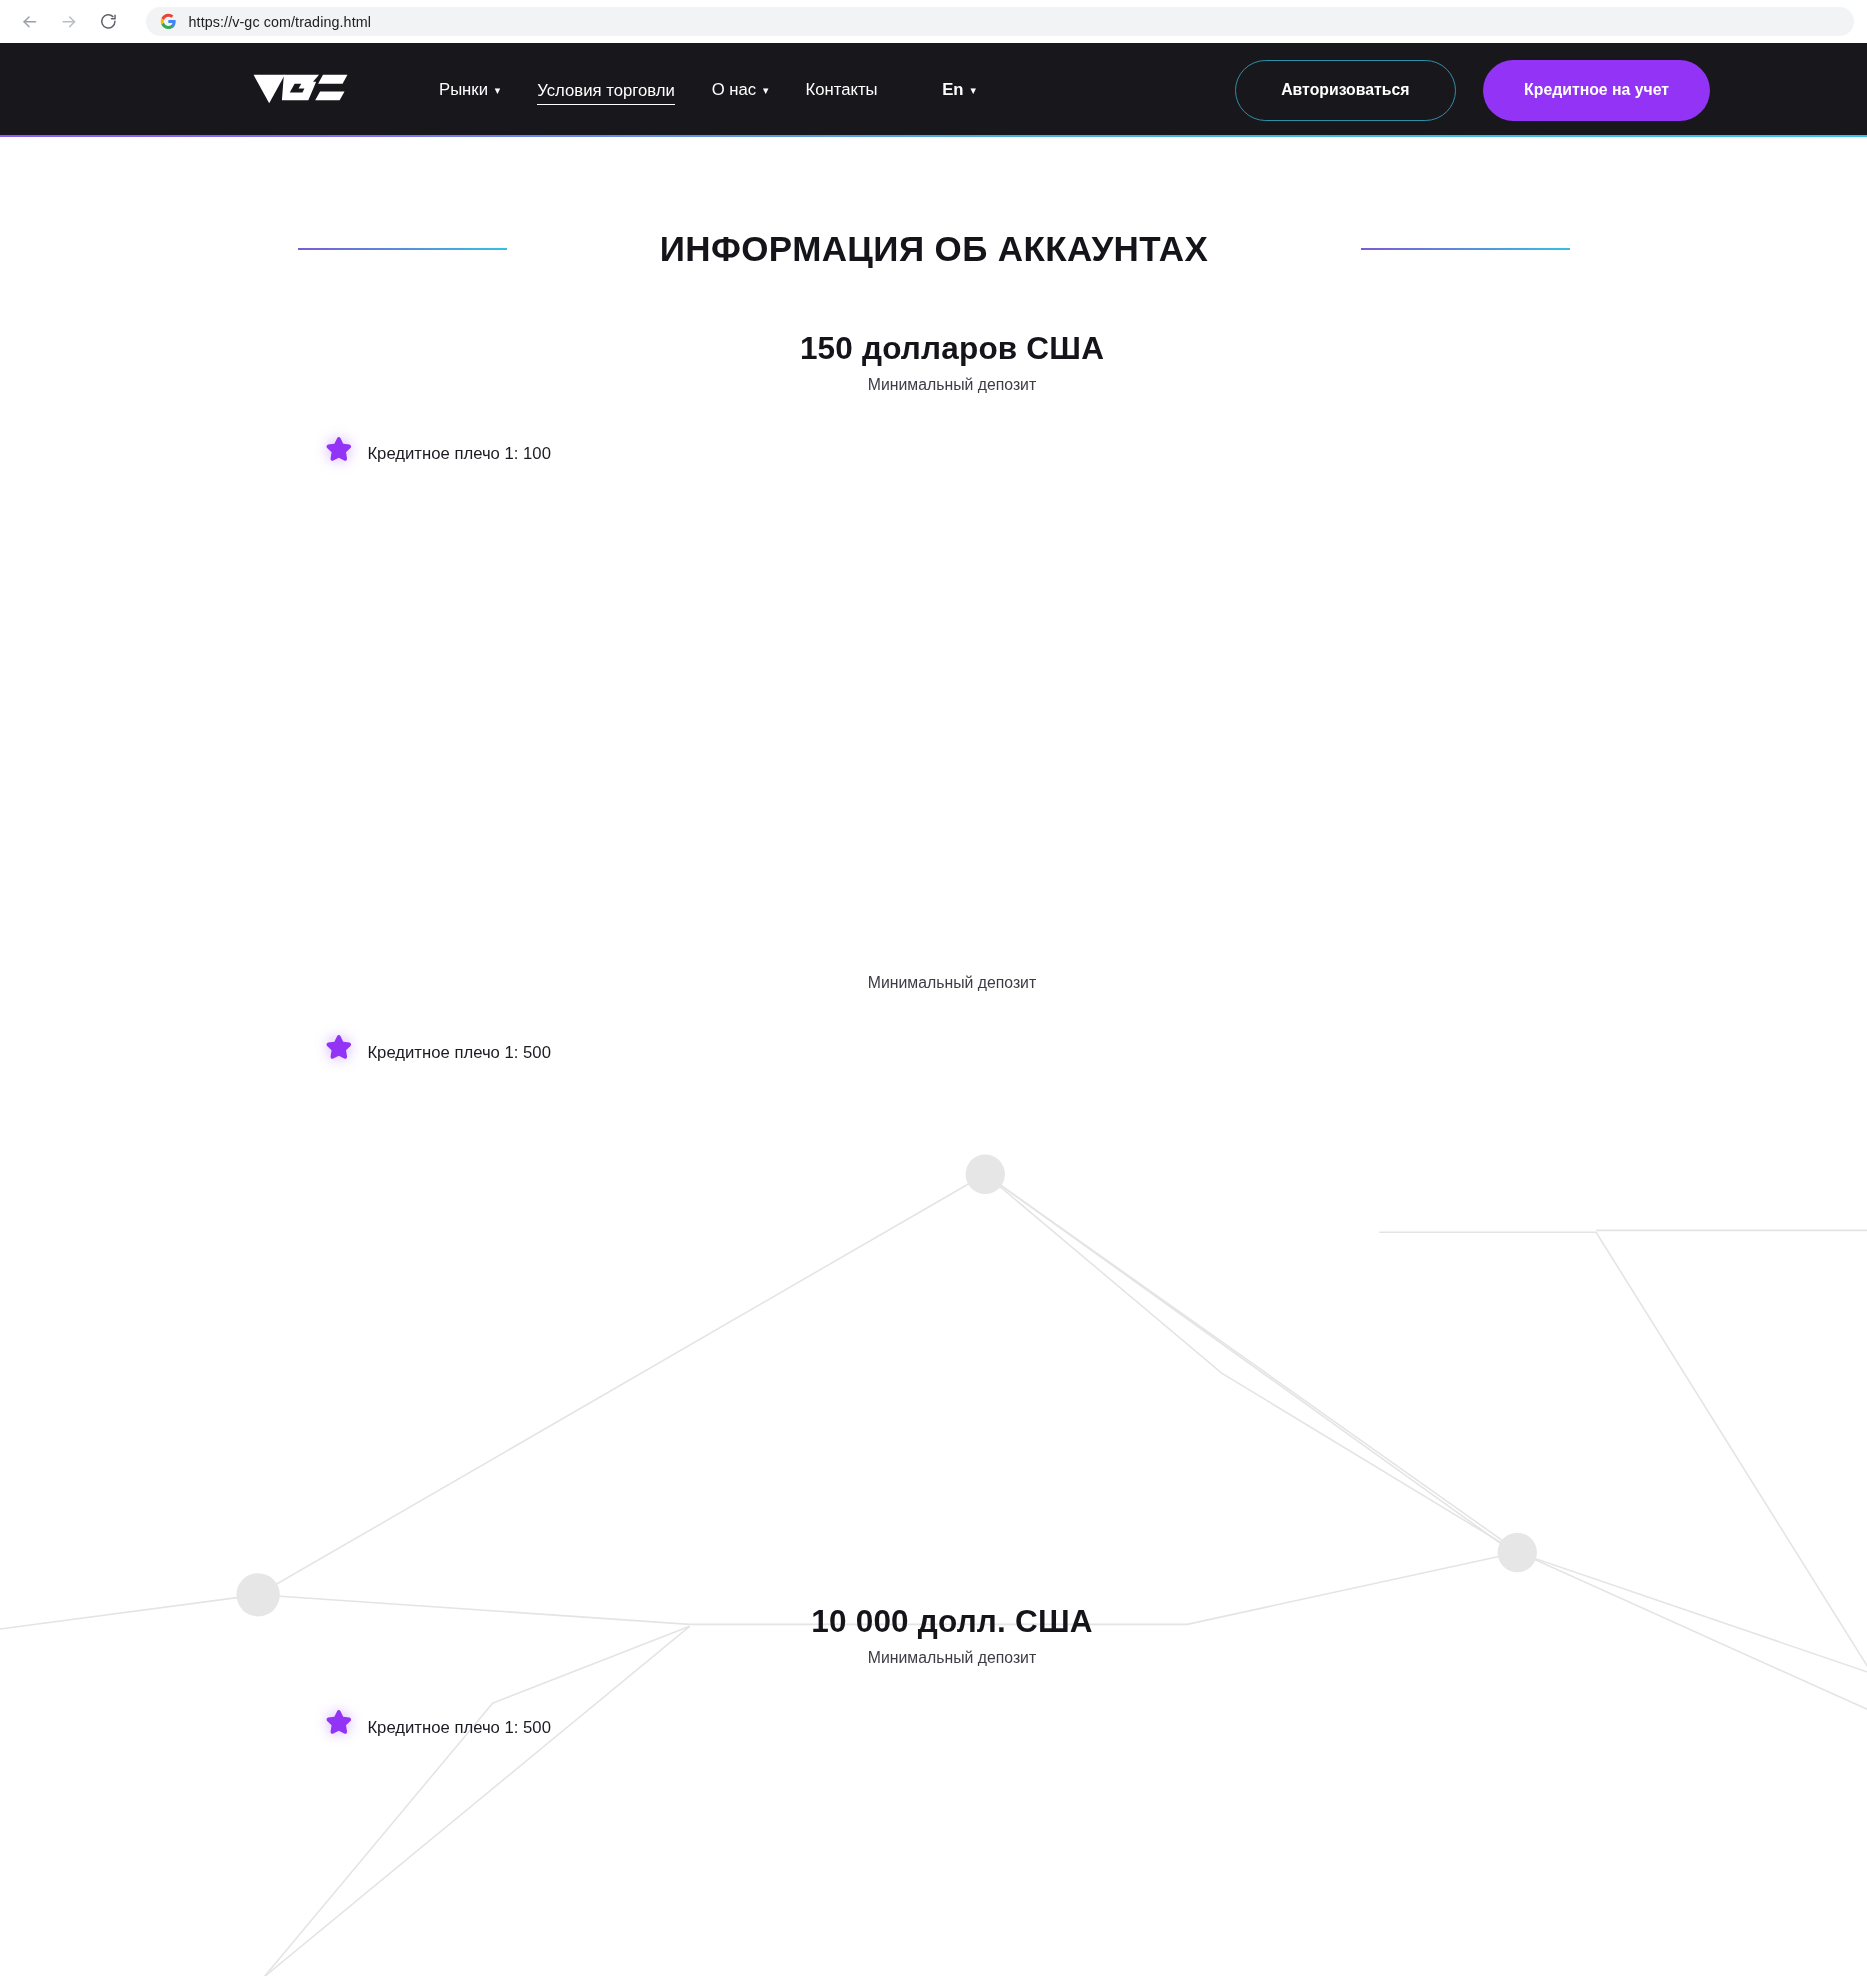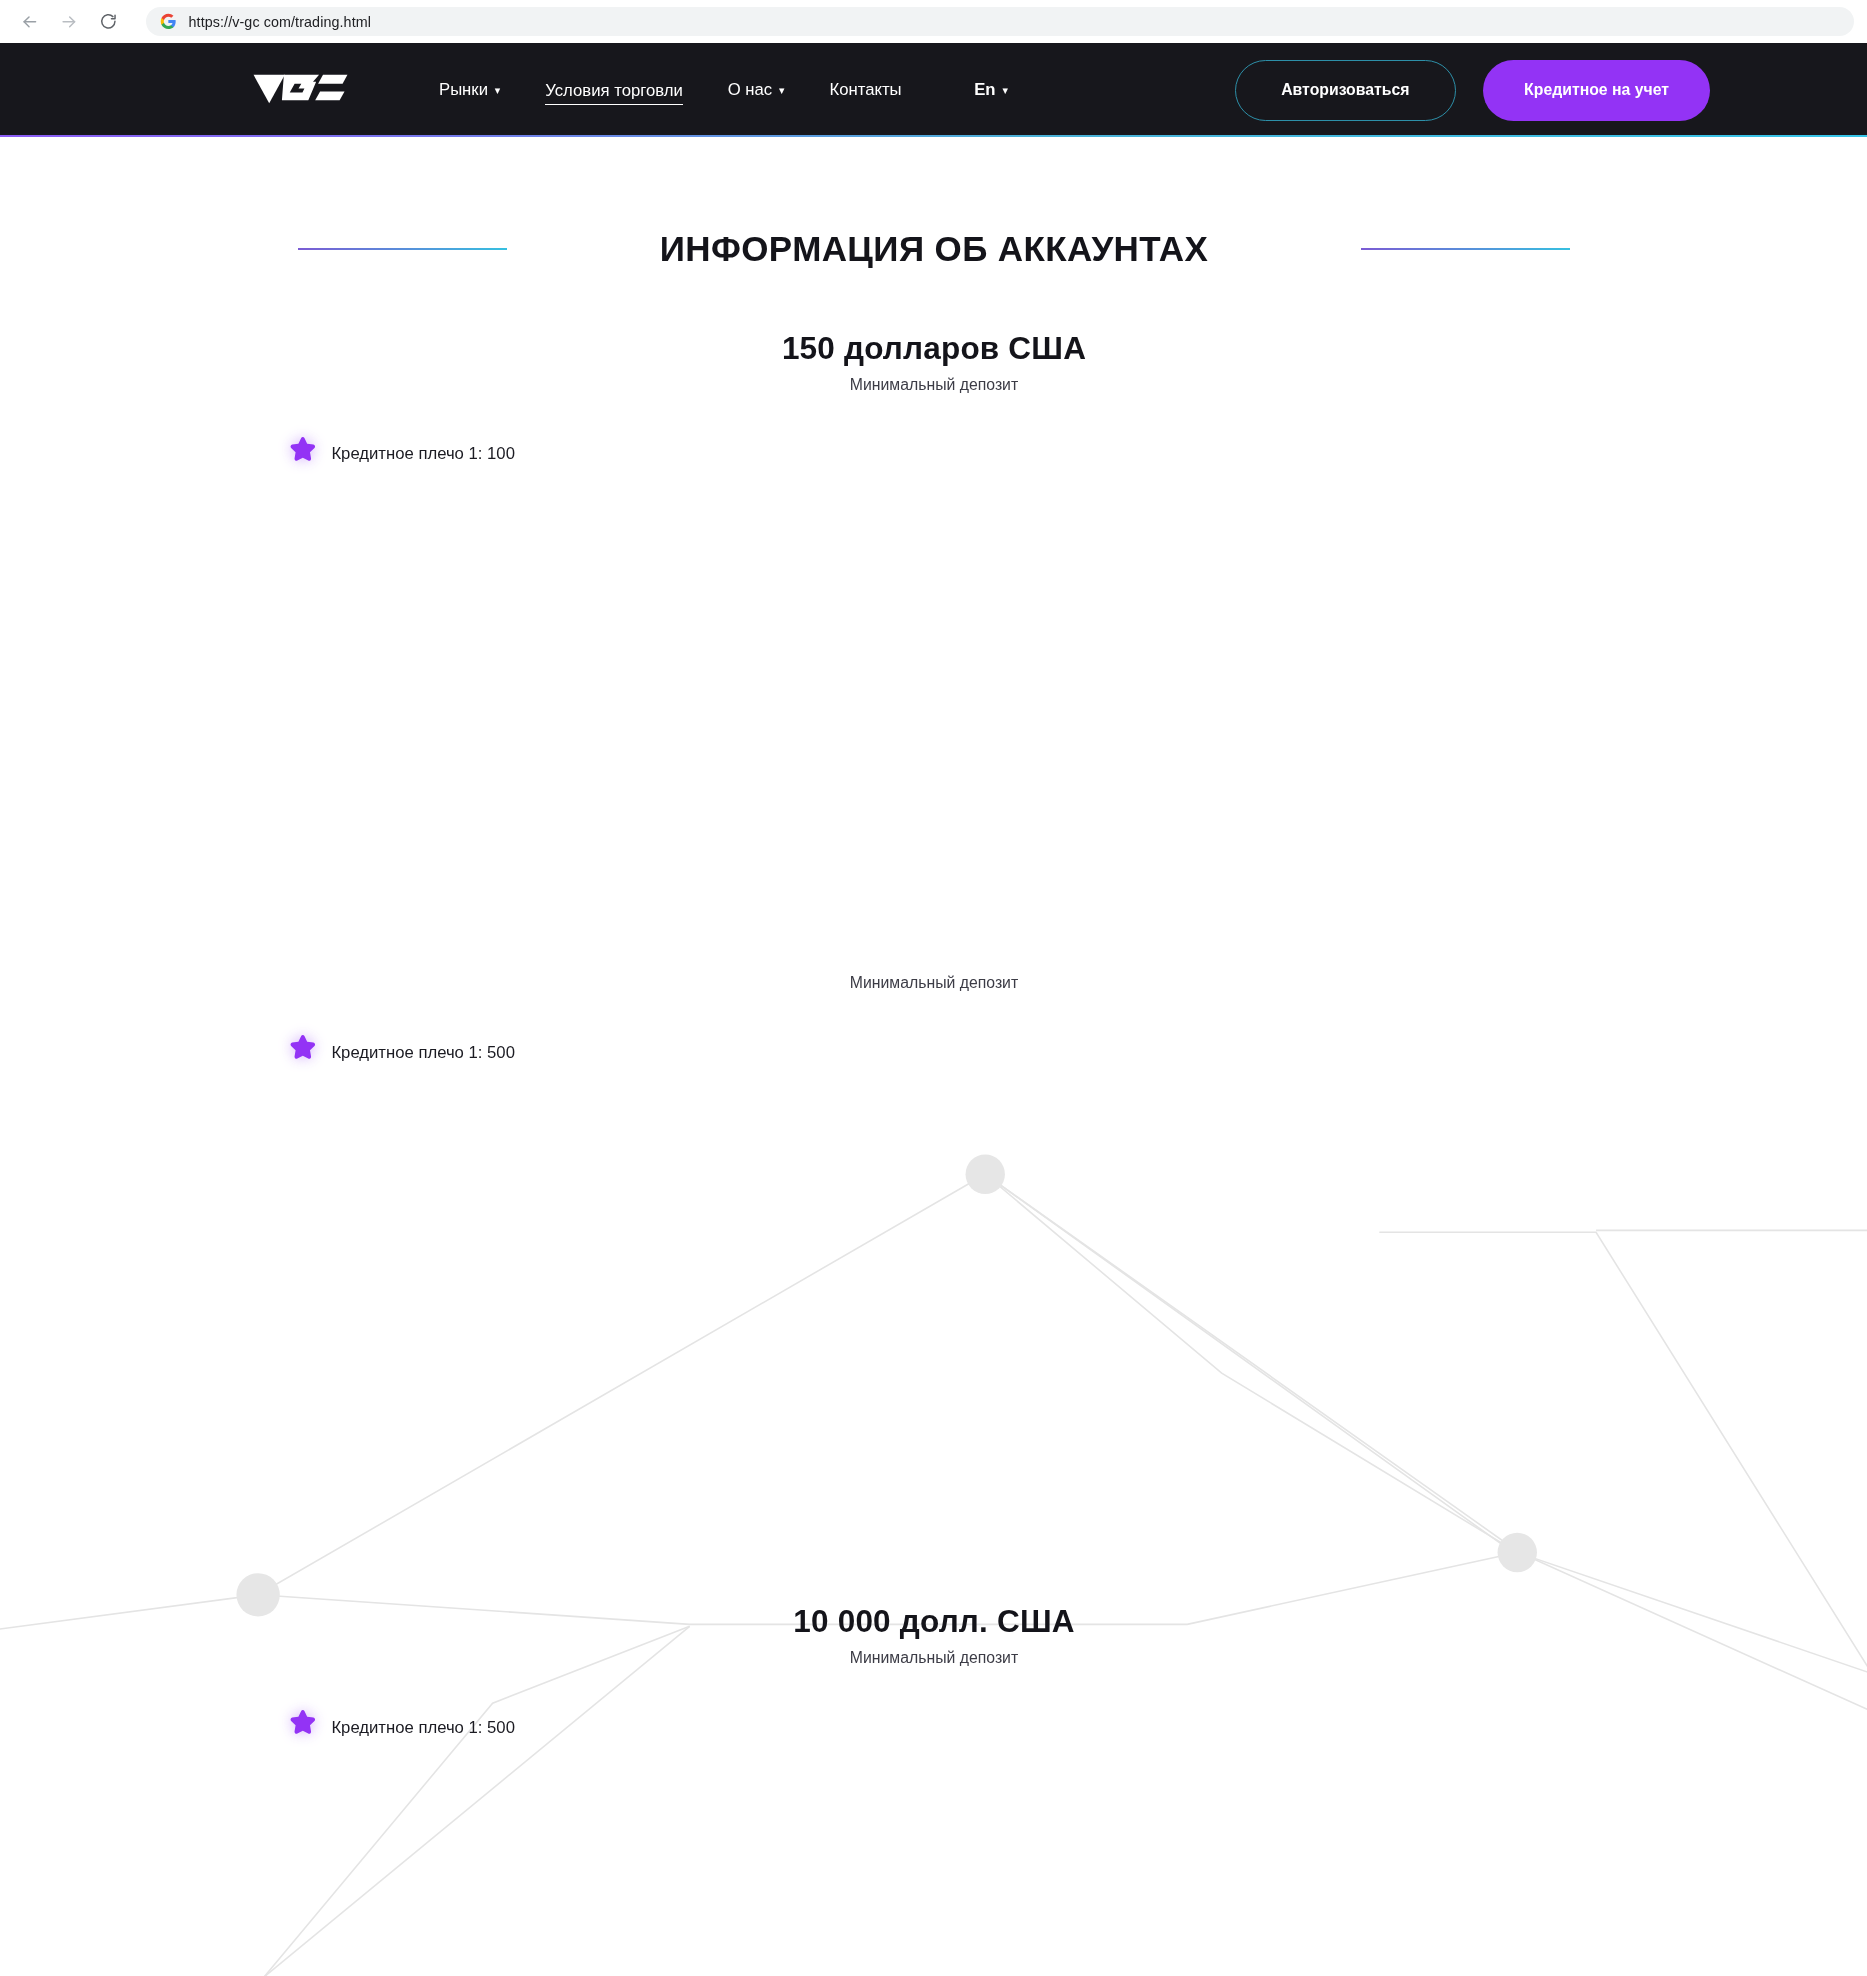--- a/index.html
+++ b/index.html
@@ -78,21 +78,21 @@
     width: 99px;
     height: 45px;
     flex: 0 0 auto;
     display: block;
     margin-right: 89px;
   }
 
   .main-nav {
     display: flex;
     align-items: center;
-    gap: 8px;
+    gap: 0;
   }
   .nav-item {
     color: #ffffff;
     font-size: 16.7px;
     padding: 5.9px 0;
     margin-right: 37px;
     white-space: nowrap;
     display: inline-flex;
     align-items: baseline;
     gap: 6.9px;
@@ -207,21 +207,21 @@
     justify-content: center;
     font-size: 21.7px;
     color: #1b1b22;
     cursor: pointer;
     background: transparent;
     border: none;
     font-family: inherit;
   }
 
   
-  .plan { position: relative; }
+  .plan { position: relative; padding-left: 36px; }
   .plan-amount {
     text-align: center;
     font-size: 31.5px;
     font-weight: bold;
     color: #14141a;
     letter-spacing: 0.2px;
   }
   .plan-sub {
     text-align: center;
     font-size: 15.8px;

